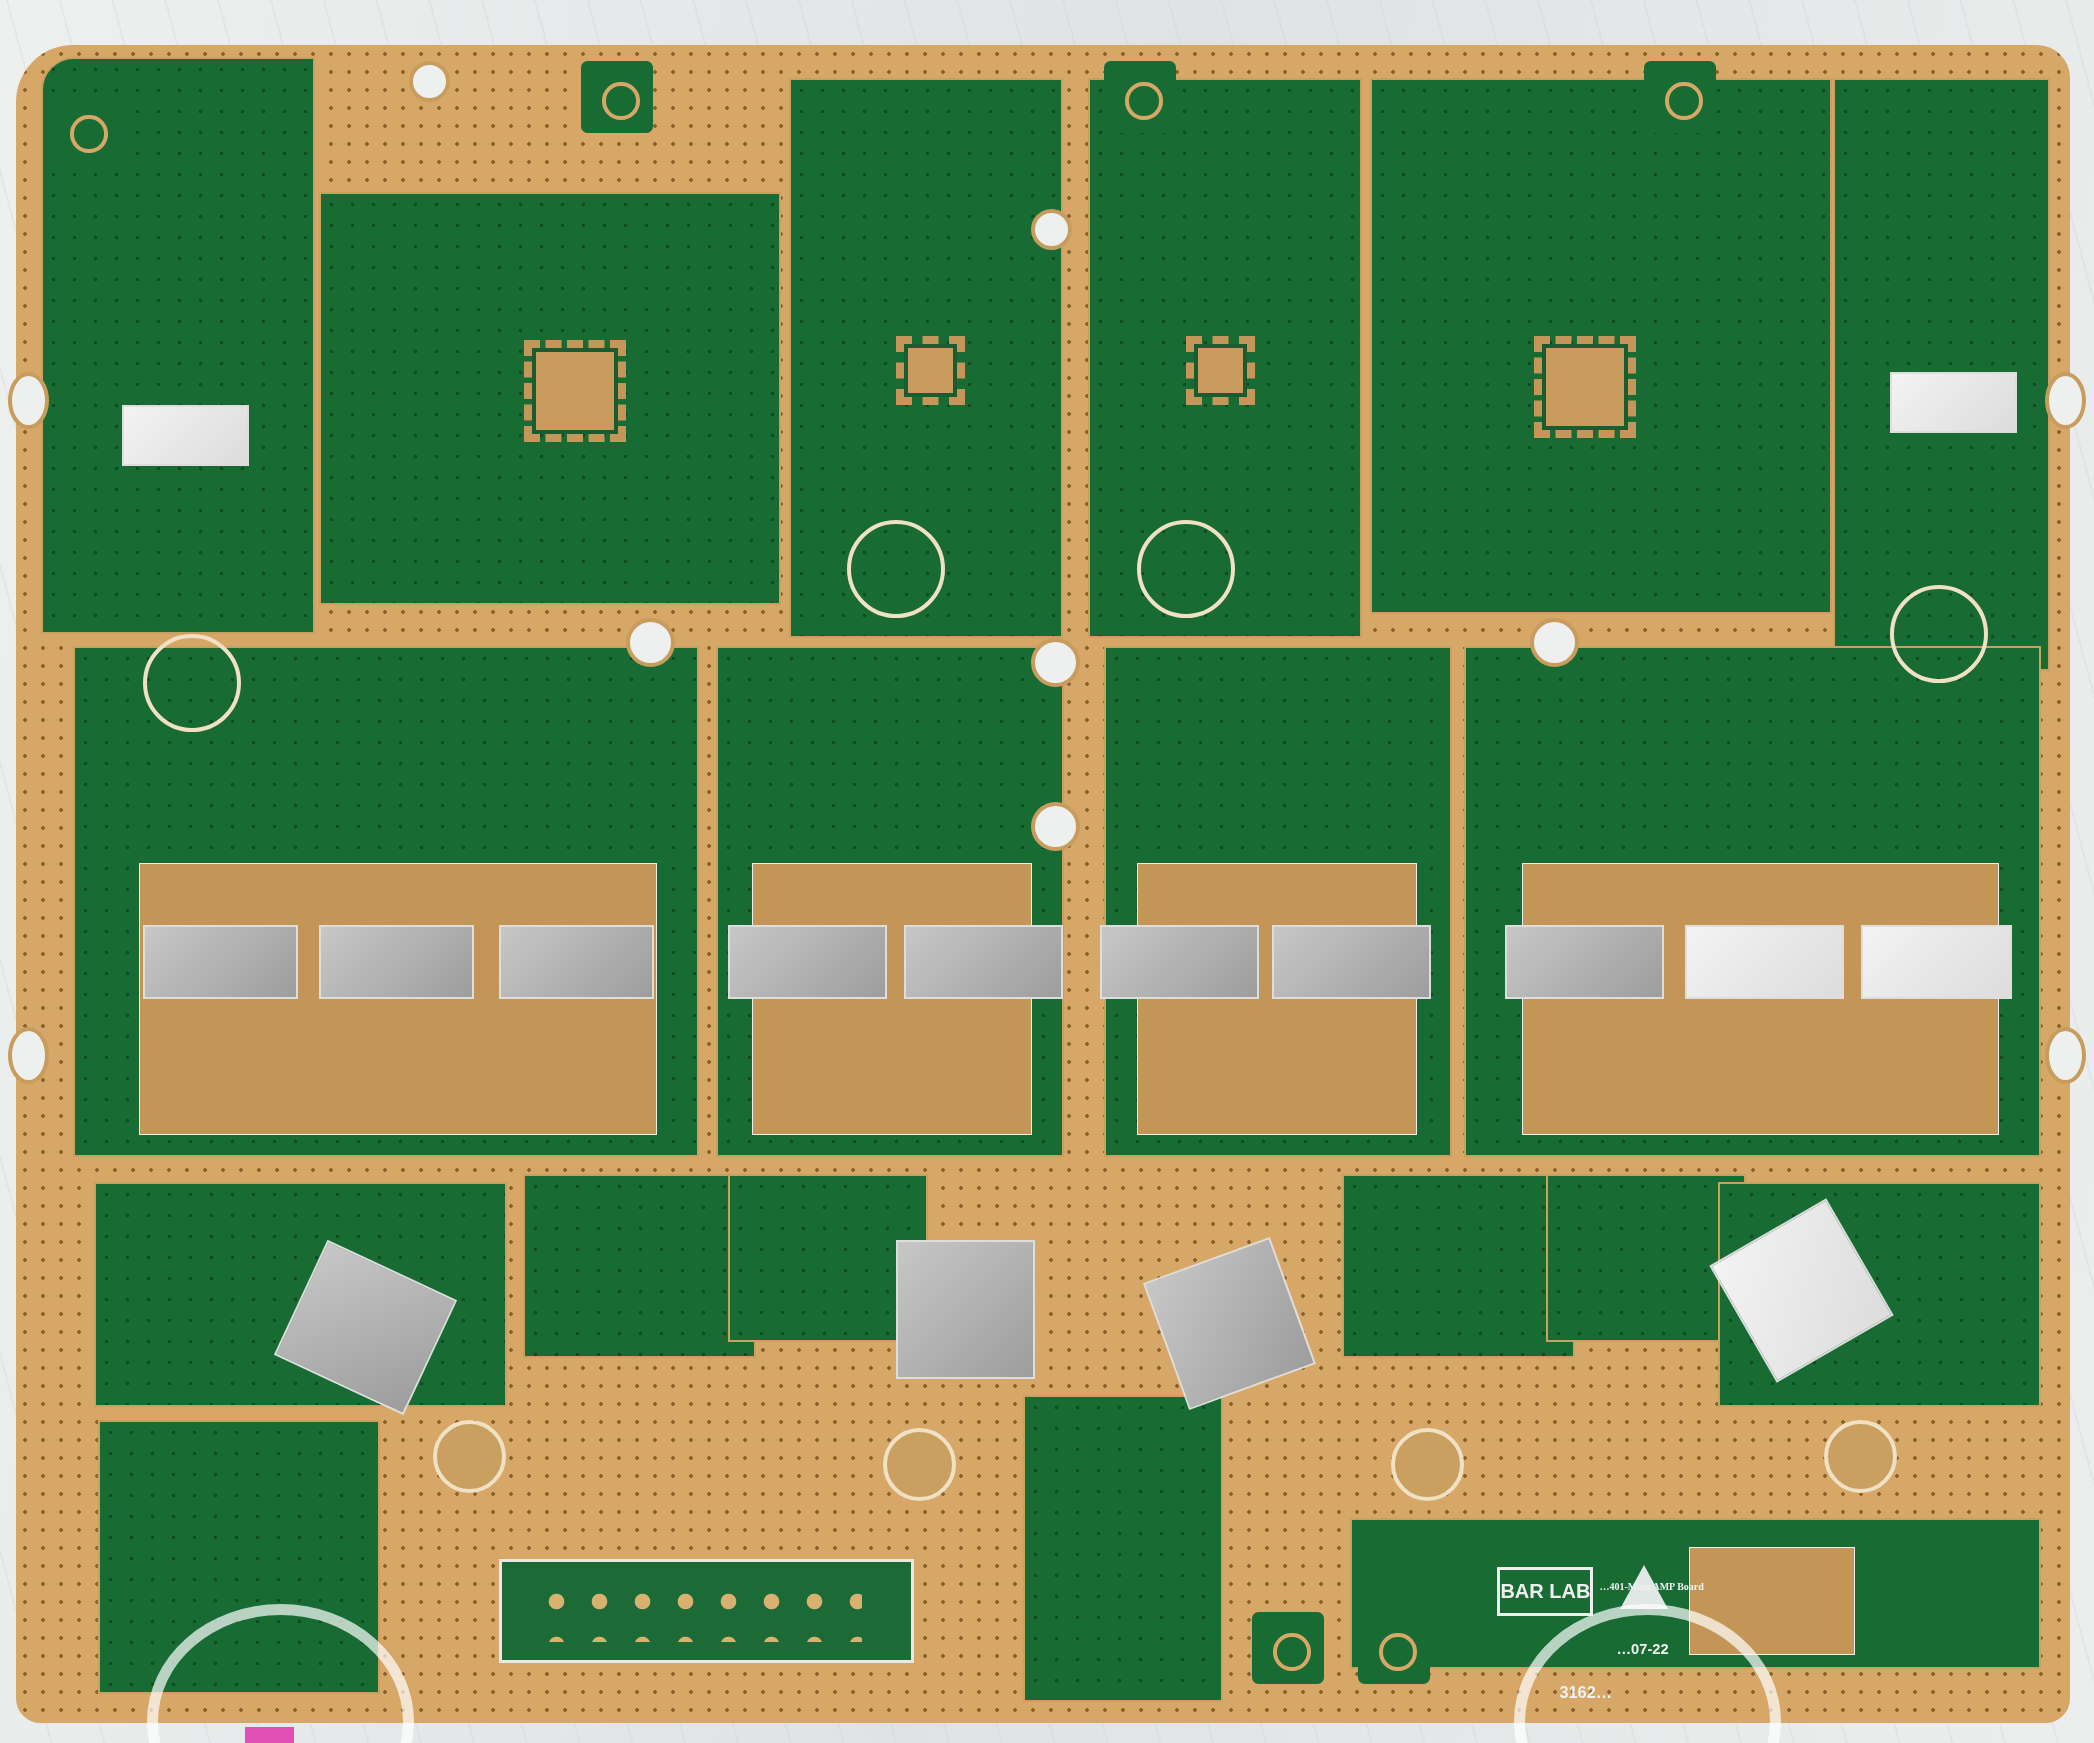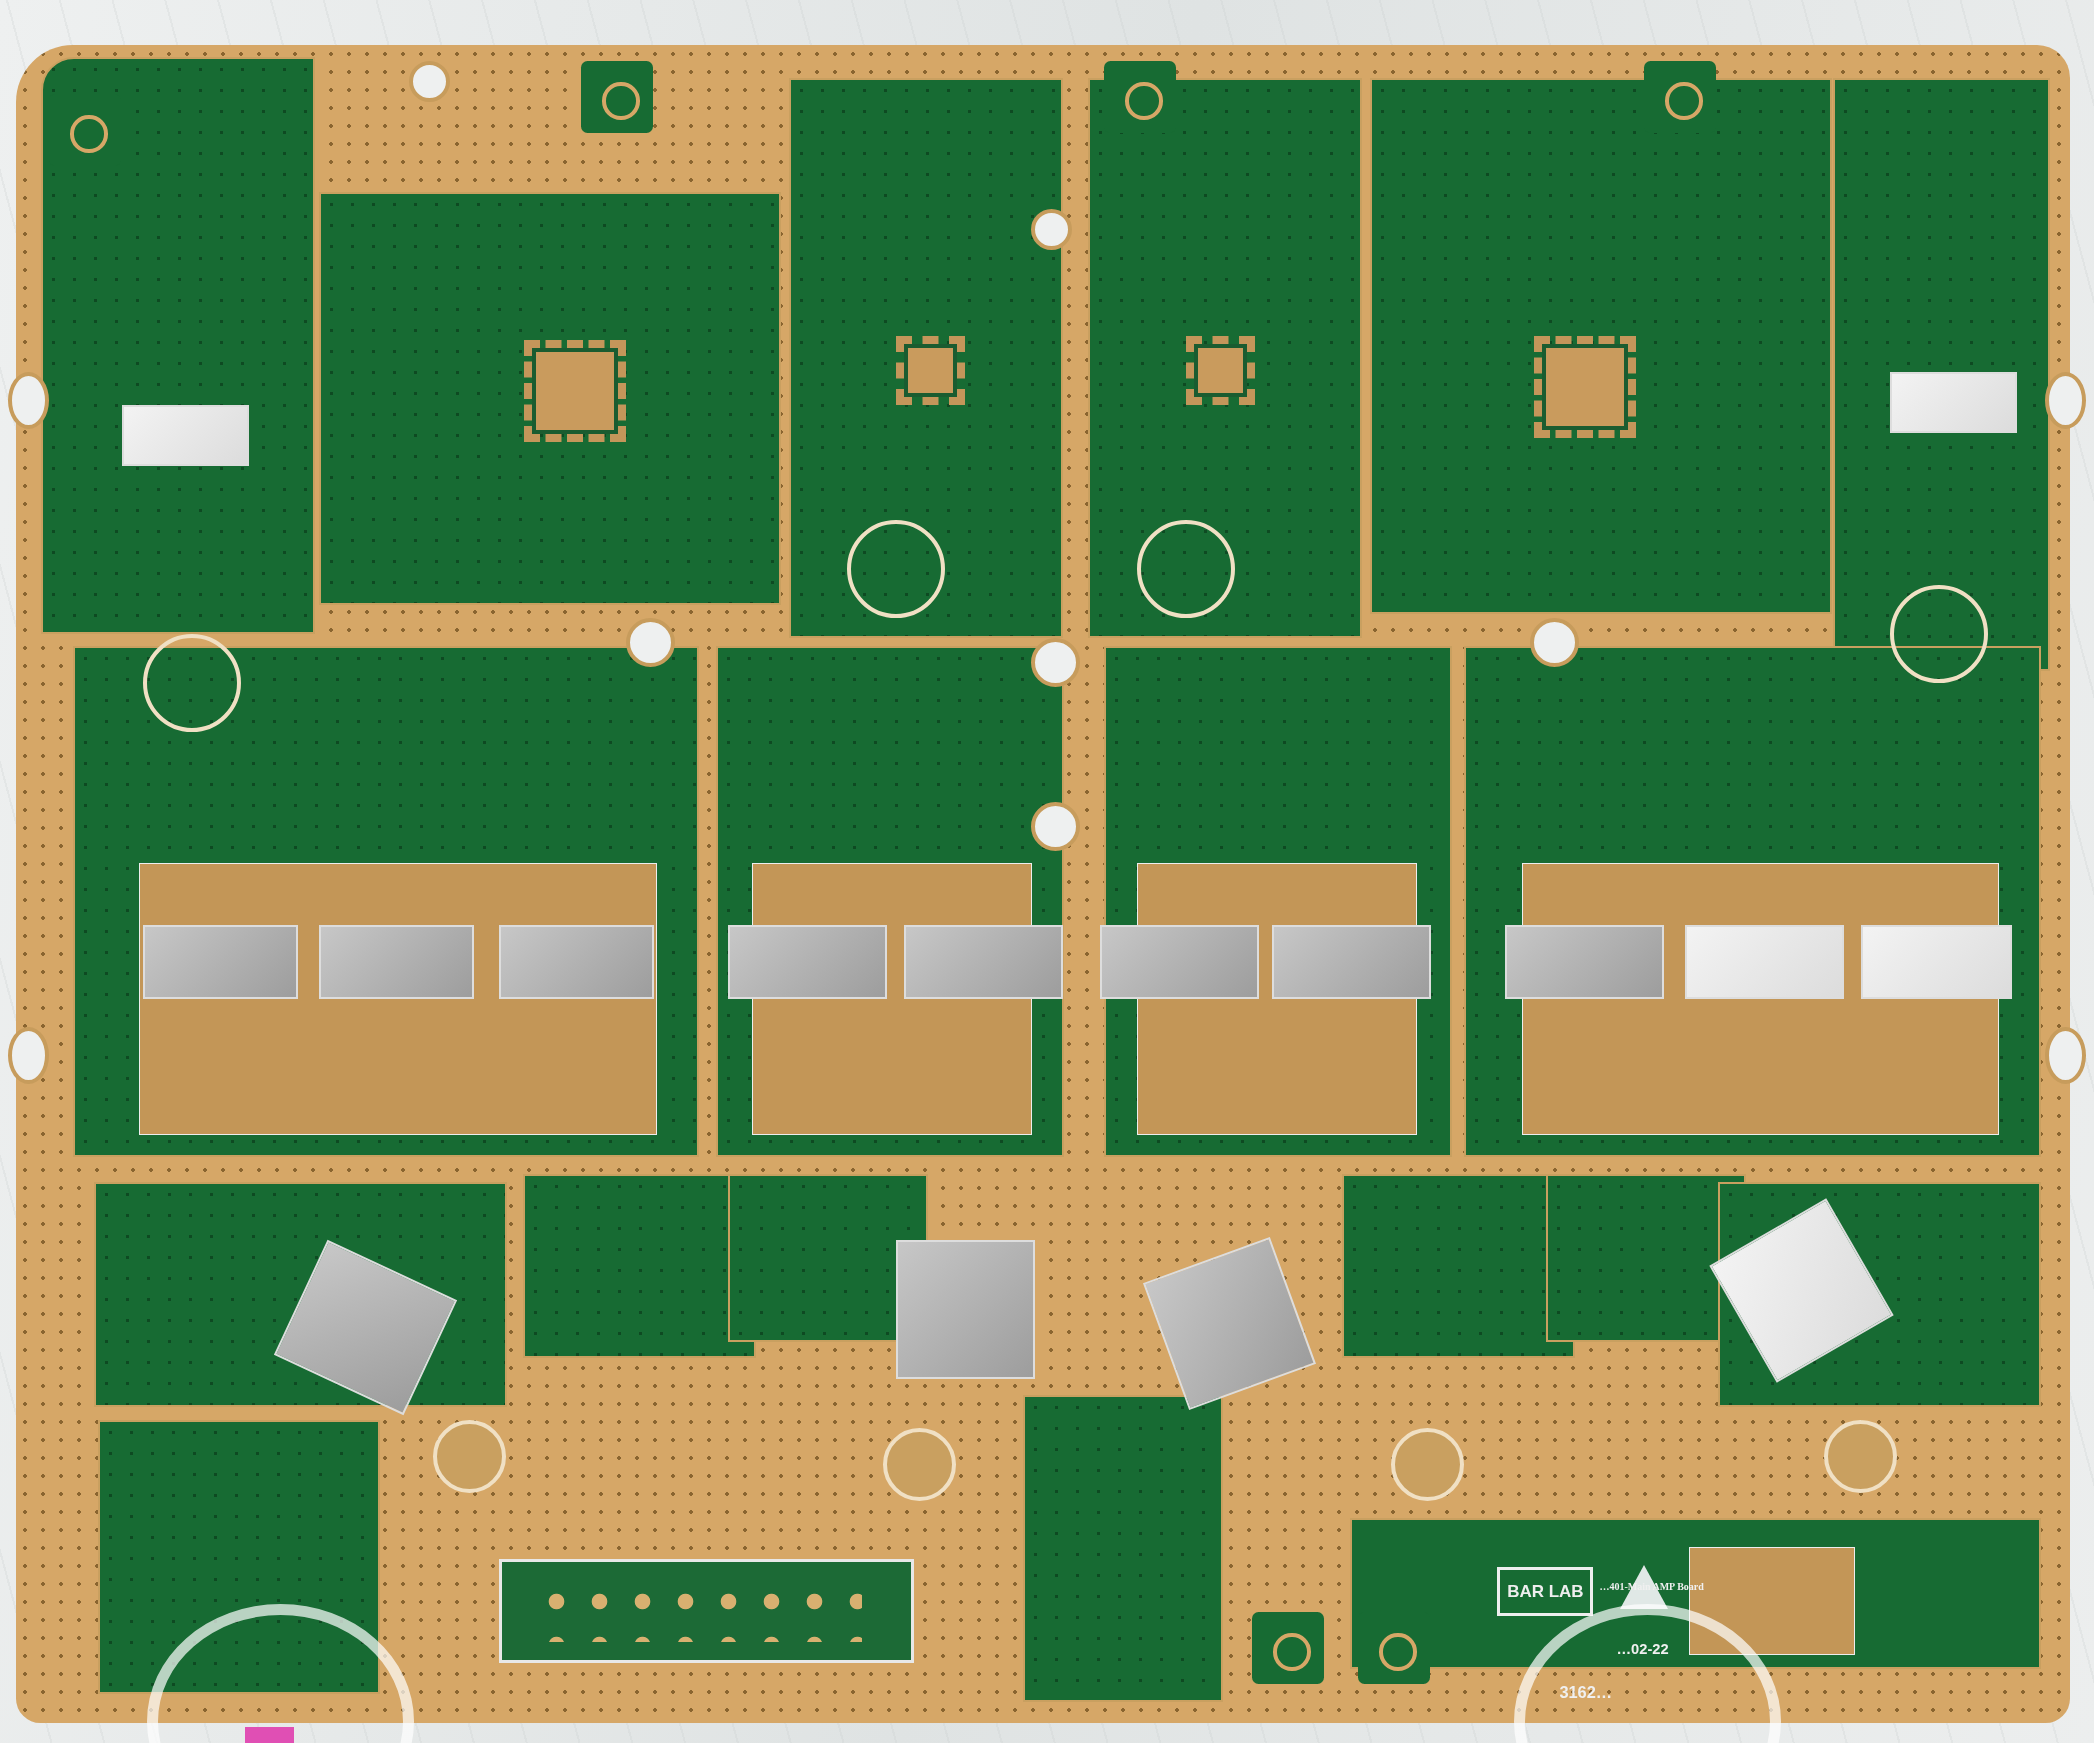--- a/index.html
+++ b/index.html
@@ -106,26 +106,26 @@
   <div class="sma" style="left:565px;top:16.4px;"></div>
   <div class="sma" style="left:1088px;top:16.4px;"></div>
   <div class="sma" style="left:1628px;top:16.4px;"></div>
   <div class="sma" style="left:1236px;top:1567px;"></div>
   <div class="sma" style="left:1342px;top:1567px;"></div>
 
   <div class="conn" style="left:483px;top:1514px;width:409px;height:98px;">
       <div class="pins"></div>
     </div>
 
-  <div class="labelbox" style="left:1481px;top:1522px;width:90px;height:43px;font-size:17px;">
+  <div class="labelbox" style="left:1481px;top:1522px;width:90px;height:43px;font-size:20px;">
       <span>BAR LAB</span>
     </div>
   <div class="esd" style="left:1604px;top:1520px;"></div>
   <div class="pad" style="left:1673px;top:1502px;width:164px;height:106px;"></div>
-  <div class="silk" style="left:1600px;top:1596px;font-size:14.7px;">…02-22</div>
+  <div class="silk" style="left:1600px;top:1596px;font-size:14.7px;">…07-22</div>
   <div class="silk" style="left:1583px;top:1536px;font-size:10px;font-family:Liberation Serif, serif;">…401-Main AMP Board</div>
   <div class="silk" style="left:1543px;top:1638px;font-size:16.4px;">3162…</div>
 
   <div class="hole" style="left:-8.2px;top:327px;width:33px;height:49px;"></div>
   <div class="hole" style="left:-8.2px;top:982px;width:33px;height:49px;"></div>
   <div class="hole" style="left:2029px;top:327px;width:33px;height:49px;"></div>
   <div class="hole" style="left:2029px;top:982px;width:33px;height:49px;"></div>
 </div>
 
 <div class="stand" style="left:147px;top:1604px;width:245px;height:213px;"></div>

